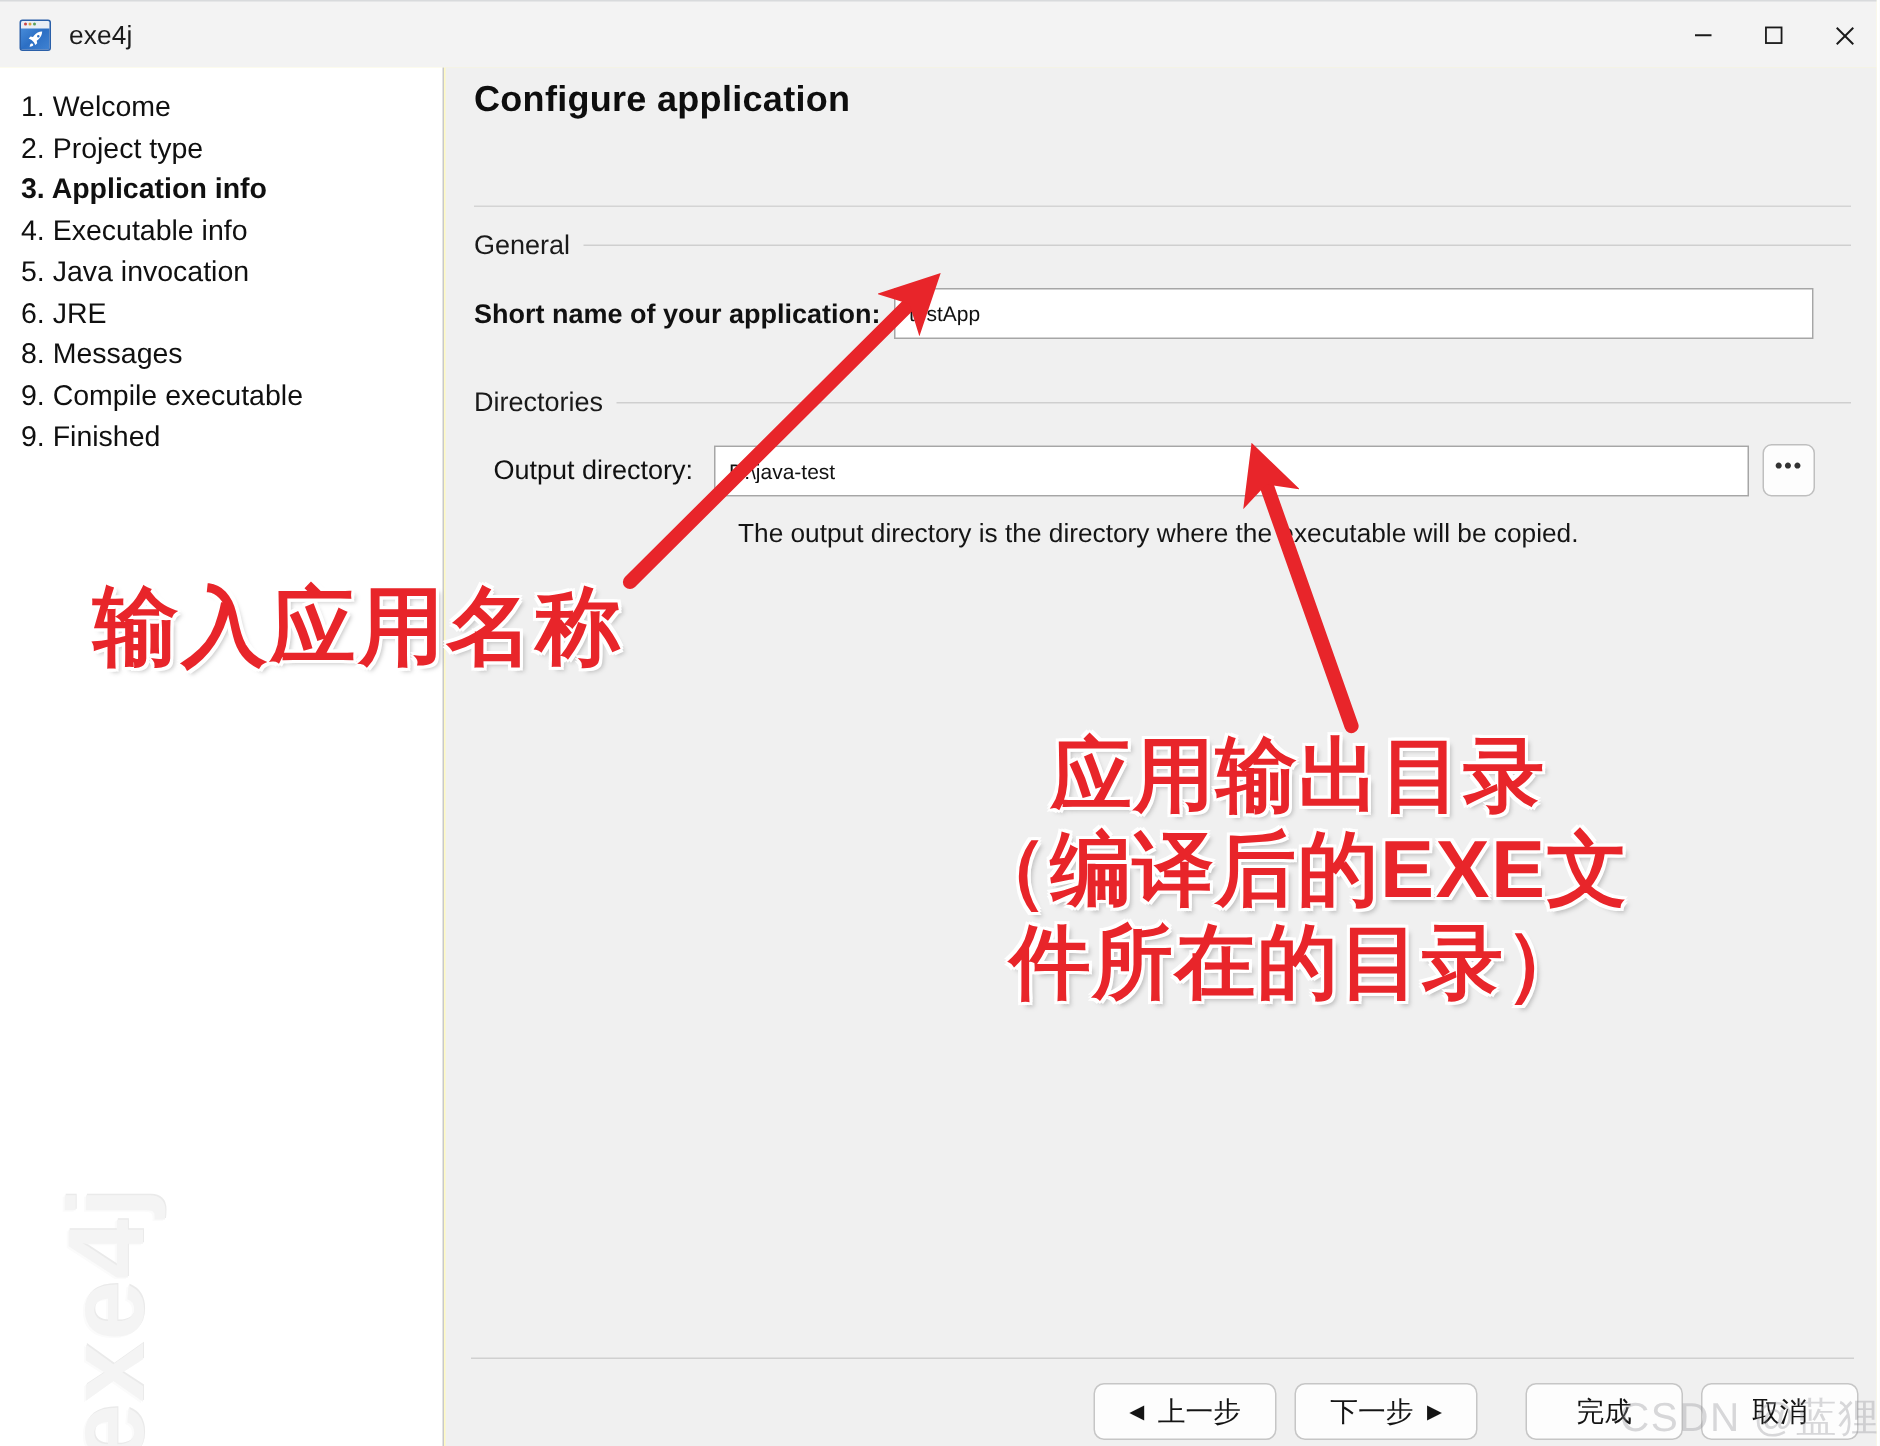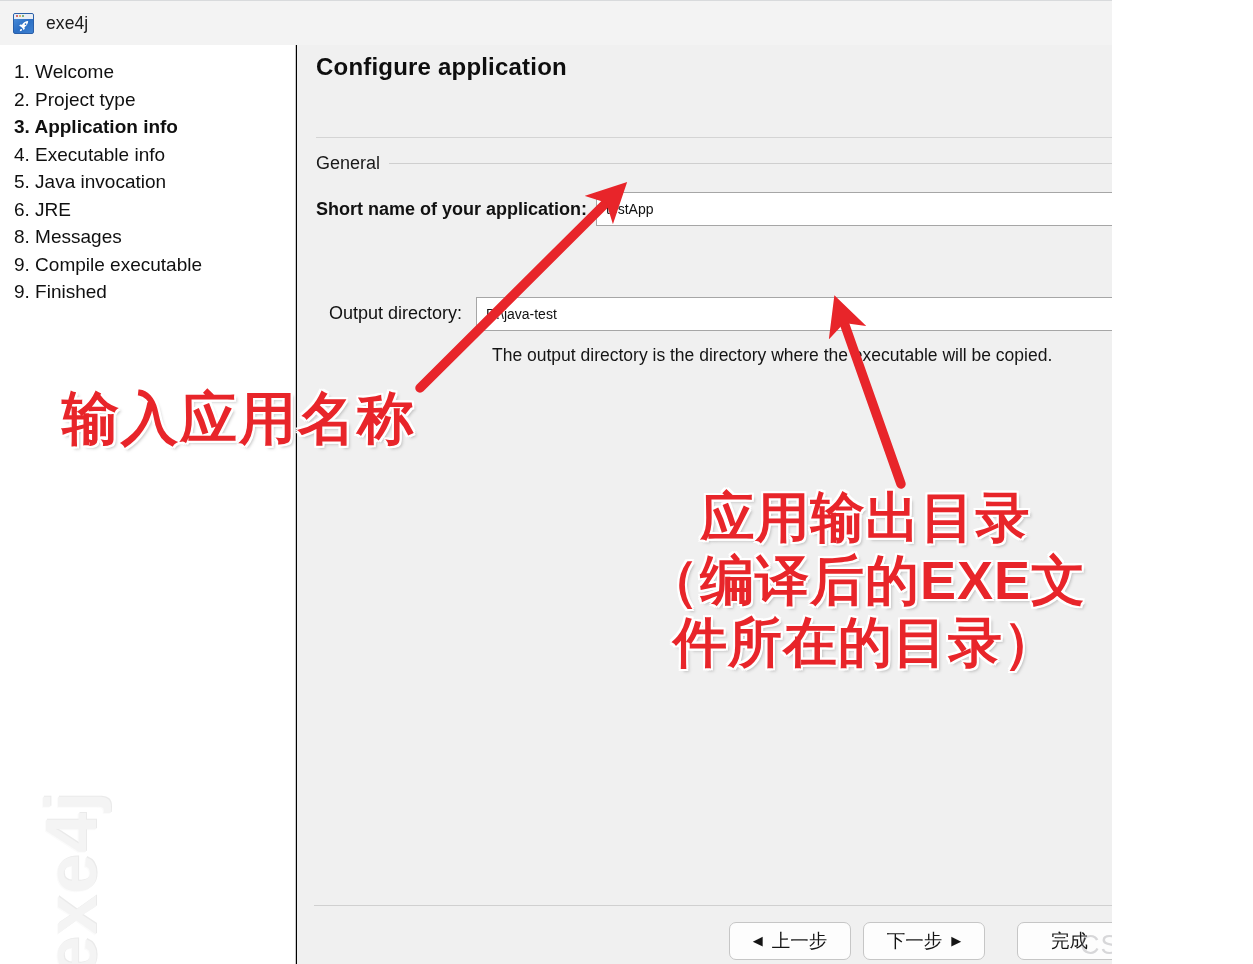--- a/index.html
+++ b/index.html
@@ -8,24 +8,24 @@
     padding: 0;
     background: #ffffff;
   }
   body {
     font-family: "Liberation Sans", "DejaVu Sans", sans-serif;
     -webkit-font-smoothing: antialiased;
   }
 
   .app-window {
     position: relative;
-    width: 1112px;
+    width: 1251px;
     height: 964px;
     overflow: hidden;
-    background: #000000;
+    background: #fef9c3;
     box-sizing: border-box;
   }
 
   
   .titlebar {
     position: absolute;
     left: 0; top: 0;
     width: 1253px;
     height: 45px;
     background: #f3f3f3;
@@ -400,20 +400,26 @@
           <span class="g-label">General</span>
           <span class="g-rule"></span>
         </div>
       </div>
 
       <div class="field-row" style="left:19px; top:147px; width:918px;">
         <span class="field-label" style="width:280px; text-align:right; padding-right:14px; box-sizing:border-box;font-weight:bold;">Short name of your application:</span>
         <input class="text-input" style="width: 613px; height: 34px;" type="text" value="testApp">
       </div>
 
+      <div class="group" style="top:213px;">
+        <div class="group-header">
+          <span class="g-label">Directories</span>
+          <span class="g-rule"></span>
+        </div>
+      </div>
 
       <div class="field-row" style="left:19px; top:251px; width:918px;">
         <span class="field-label" style="width:160px; text-align:right; padding-right:14px; box-sizing:border-box;">Output directory:</span>
         <input class="text-input" style="width: 690px; height: 34px;" type="text" value="D:\java-test">
         <div class="browse-btn" style="margin-left:9px;">
           <span>•••</span>
         </div>
       </div>
 
       <div class="hint-text" style="left:195px; top:252px; margin-top:48px;">The output directory is the directory where the executable will be copied.</div>

